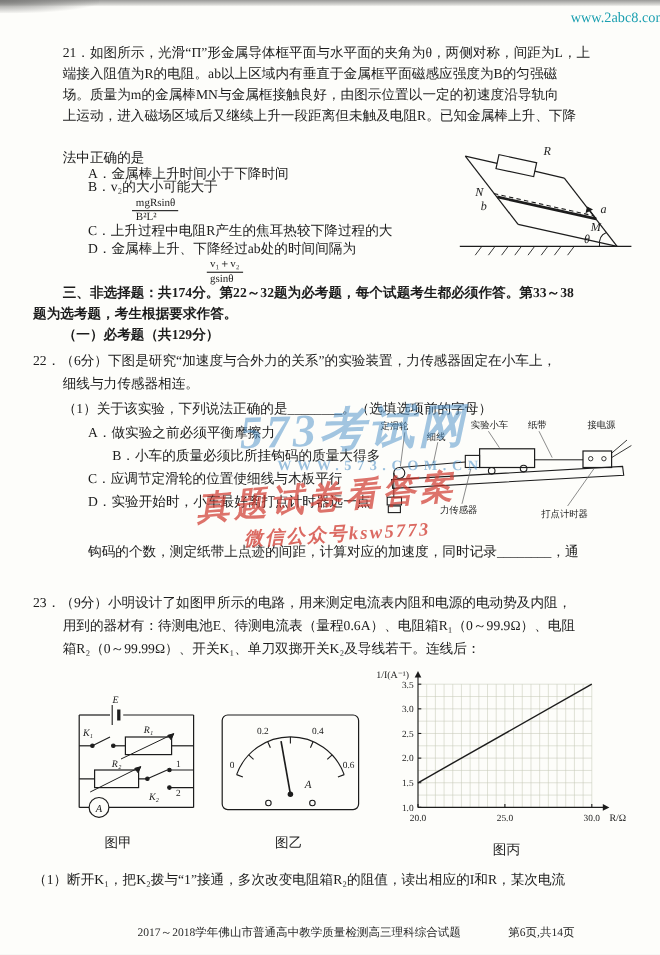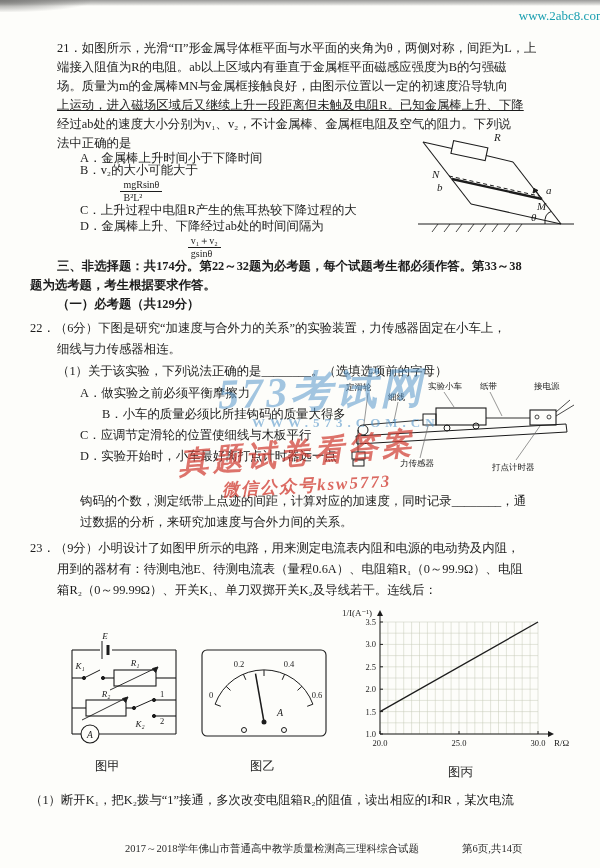--- a/index.html
+++ b/index.html
@@ -40,22 +40,21 @@
 
 <div class="page">
   <div class="edge-top"></div>
   <div class="edge-corner"></div>
 
   <div class="t link" style="right:16px;top:7px;">www.2abc8.com首发</div>
 
   <div class="t" style="left:57px;top:40px;">21．如图所示，光滑“Π”形金属导体框平面与水平面的夹角为θ，两侧对称，间距为L，上</div>
   <div class="t" style="left:57px;top:59px;">端接入阻值为R的电阻。ab以上区域内有垂直于金属框平面磁感应强度为B的匀强磁</div>
   <div class="t" style="left:57px;top:78px;">场。质量为m的金属棒MN与金属框接触良好，由图示位置以一定的初速度沿导轨向</div>
-  <div class="t" style="left:57px;top:97px;text-decoration:underline;">上运动，进入磁场区域后又继续上升一段距离但未触及电阻R。已知金属棒上升、下降</div>
-  <div class="t" style="left:57px;top:116px;">经过ab处的速度大小分别为v₁、v₂，不计金属棒、金属框电阻及空气的阻力。下列说</div>
+  <div class="t" style="left:57px;top:97px;">上运动，进入磁场区域后又继续上升一段距离但未触及电阻R。已知金属棒上升、下降</div>
   <div class="t" style="left:57px;top:135px;">法中正确的是</div>
 
   <div class="t" style="left:80px;top:150px;">A．金属棒上升时间小于下降时间</div>
   <div class="t opt" style="left:80px;top:162px;flex-direction:column;">
     <span>B．v₂的大小可能大于</span>
     <span class="frac">
       <span class="num">mgRsinθ</span>
       <span class="den">B²L²</span>
     </span>
   </div>
@@ -108,21 +107,20 @@
   <div class="t b" style="left:57px;top:296px;">（一）必考题（共129分）</div>
 
   <div class="t" style="left:30px;top:320px;">22．（6分）下图是研究“加速度与合外力的关系”的实验装置，力传感器固定在小车上，</div>
   <div class="t" style="left:57px;top:341px;">细线与力传感器相连。</div>
   <div class="t" style="left:57px;top:363px;">（1）关于该实验，下列说法正确的是________。（选填选项前的字母）</div>
   <div class="t" style="left:80px;top:385px;">A．做实验之前必须平衡摩擦力</div>
   <div class="t" style="left:80px;top:406px;margin-left:22px;">B．小车的质量必须比所挂钩码的质量大得多</div>
   <div class="t" style="left:80px;top:427px;">C．应调节定滑轮的位置使细线与木板平行</div>
   <div class="t" style="left:80px;top:448px;">D．实验开始时，小车最好离打点计时器远一点</div>
   <div class="t" style="left:80px;top:493px;">钩码的个数，测定纸带上点迹的间距，计算对应的加速度，同时记录________，通</div>
-  <div class="t" style="left:80px;top:514px;">过数据的分析，来研究加速度与合外力间的关系。</div>
 
   <svg style="left:344px;top:380px;" width="236" height="94">
     <polygon points="12,56 222,44 223,52 13,64" fill="none" stroke="#1c1c1c" stroke-width="1"></polygon>
     <circle cx="19" cy="50" r="5" fill="none" stroke="#1c1c1c" stroke-width="1"></circle>
     <line x1="19" y1="45" x2="79" y2="40" stroke="#1c1c1c" stroke-width=".9"></line>
     <line x1="14" y1="50" x2="14" y2="72" stroke="#1c1c1c" stroke-width=".9"></line>
     <g fill="none" stroke="#1c1c1c" stroke-width="1">
       <rect x="8" y="72" width="13" height="7"></rect>
         <rect x="9" y="80" width="11" height="6"></rect>
     </g>

